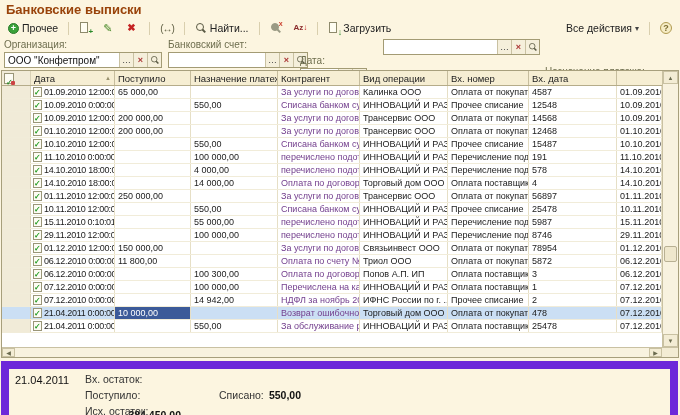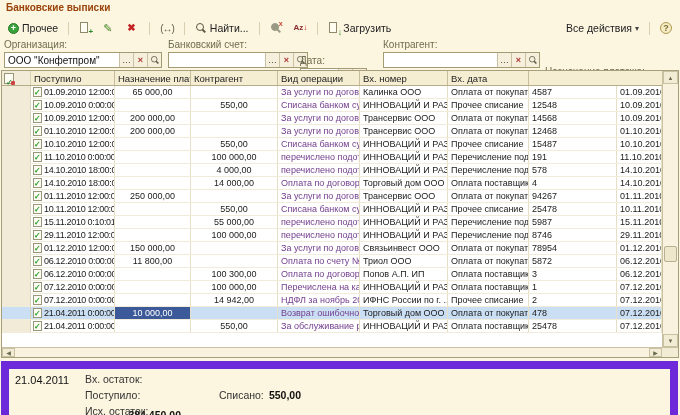--- a/index.html
+++ b/index.html
@@ -5,21 +5,21 @@
   * { margin:0; padding:0; box-sizing:border-box; }
   html,body { width:680px; height:415px; }
   body {
     position:relative;
     background:#fcf5e0;
     font-family:"Liberation Sans", sans-serif;
     font-size:10px; color:#1a1a1a;
     overflow:hidden;
   }
   
-  .title { position:absolute; top:2px; left:6px; font-size:10px; font-weight:bold; color:#99430a; }
+  .title { position:absolute; top:2px; left:6px; font-size:13px; font-weight:bold; color:#99430a; }
   
   .toolbar { position:absolute; top:20px; left:4px; right:4px; height:16px; display:flex; align-items:center; gap:4px; font-size:10.5px; }
   .tb-spring { flex:1; }
   .tb-btn { display:inline-flex; align-items:center; gap:3px; padding:1px 3px; border:1px solid transparent; border-radius:2px; cursor:default; white-space:nowrap; color:#222; }
   .tb-sep { width:1px; height:13px; background:#d9cfae; margin:0 2px; }
   .ic { display:inline-block; position:relative; width:12px; height:12px; }
   .plus-circle { width:11px; height:11px; border-radius:50%; background:#3aa23a; border:1px solid #2a7a2a; color:#fff; font-size:9px; line-height:9px; text-align:center; font-weight:bold; }
   .page { position:absolute; left:1px; top:0; width:8px; height:11px; background:#fffdf2; border:1px solid #8e8a6c; }
   .page-plus { position:absolute; right:-2px; bottom:-2px; color:#2a8a2a; font-size:8px; font-weight:bold; line-height:8px; }
   .page-down { position:absolute; right:-2px; bottom:-3px; color:#2a8a2a; font-size:9px; font-weight:bold; line-height:9px; }
@@ -44,21 +44,21 @@
   .fbtn.x { color:#a33; font-weight:bold; }
   .fbtn .mag { transform:scale(.8); }
   .cal-ic { width:9px; height:8px; background:#d8cfae; border:1px solid #8e8668; }
   
   .table { position:absolute; top:70px; left:1px; width:678px; height:288px; background:#fff; border:1px solid #a79f7c; }
   .tbody-wrap { position:absolute; left:0; top:0; right:16px; bottom:10px; overflow:hidden; }
   .trow { display:grid; grid-template-columns:29px 84px 76px 87px 82px 88px 81px 88px minmax(0,1fr); height:13px; line-height:13px; font-size:9px; background:#fff; }
   .trow.thead { height:15px; line-height:15px; background:#f6eed3; border-bottom:1px solid #b5ac8a; font-size:9.5px; color:#222; }
   .cell { overflow:hidden; white-space:nowrap; padding:0 3px; border-right:1px solid #e6dfc6; }
   .thead .cell { border-right:1px solid #c6bd9d; display:flex; align-items:center; }
-  .cell.num { text-align:center; display:block; }
+  .cell.num { text-align:left; display:block; }
   .cell.c-status { background:#f1ebd8; border-right:1px solid #d9d2b6; padding:0 2px; }
   .trow:not(.thead) { border-bottom:1px solid #f1ecd9; }
   .cell.purpose { color:#74408e; }
   .cell.date { letter-spacing:-0.3px; display:flex; align-items:center; gap:2px; padding-left:2px; }
   .trow.sel { background:#cbdff4; }
   .trow.sel .cell.c-status { background:#cbdff4; }
   .cell.selcell { background:#3c5a99; color:#fff; }
   .doc-ic { position:relative; display:inline-block; width:9px; height:10px; background:#fdfcf4; border:1px solid #9a9678; flex:none; }
   .doc-ic::after { content:"✓"; position:absolute; left:0px; top:1px; color:#1f9a1f; font-size:8px; font-weight:bold; line-height:8px; }
   .hdr-icon { position:relative; display:inline-block; width:10px; height:11px; background:#fdfcf4; border:1px solid #9a9678; }
@@ -170,21 +170,20 @@
   <div class="flabel">Дата:</div>
   <div class="fieldbox">
     <input placeholder=". ." style="">
     <span class="fbtn">
         <span class="cal-ic"></span>
       </span>
     <span class="fbtn x">×</span>
   </div>
 </div>
 <div class="filter" style="left:383px; top:39px; width:157px;">
-  <div class="flabel">Контрагент:</div>
   <div class="fieldbox">
     <input value="" style="">
     <span class="fbtn">…</span>
     <span class="fbtn x">×</span>
     <span class="fbtn">
         <span class="mag"></span>
       </span>
   </div>
 </div>
 <div class="filter" style="left:545px; top:25px; width:132px;margin-top:41px;">
@@ -195,20 +194,24 @@
   </div>
 </div>
 
 <div class="table">
   <div class="tbody-wrap">
     <div class="trow thead">
       <div class="cell c-status">
           <span class="hdr-icon"></span>
         </div>
       <div class="cell">
+          <span>Дата</span>
+          <span class="sort">▲</span>
+        </div>
+      <div class="cell">
           <span>Поступило</span>
         </div>
       <div class="cell">
           <span>Назначение платежа</span>
         </div>
       <div class="cell">
           <span>Контрагент</span>
         </div>
       <div class="cell">
           <span>Вид операции</span>
@@ -337,21 +340,21 @@
           <div class="cell c-status"></div>
           <div class="cell date">
             <span class="doc-ic"></span>
             <span>01.11.2010 12:00:00</span>
           </div>
           <div class="cell num">250 000,00</div>
           <div class="cell num"></div>
           <div class="cell purpose">За услуги по договор...</div>
           <div class="cell ">Трансервис ООО</div>
           <div class="cell ">Оплата от покупателя</div>
-          <div class="cell ">94267</div>
+          <div class="cell ">56897</div>
           <div class="cell ">01.11.2010</div>
         </div>
         <div class="trow">
           <div class="cell c-status"></div>
           <div class="cell date">
             <span class="doc-ic"></span>
             <span>10.11.2010 12:00:00</span>
           </div>
           <div class="cell num"></div>
           <div class="cell num">550,00</div>

